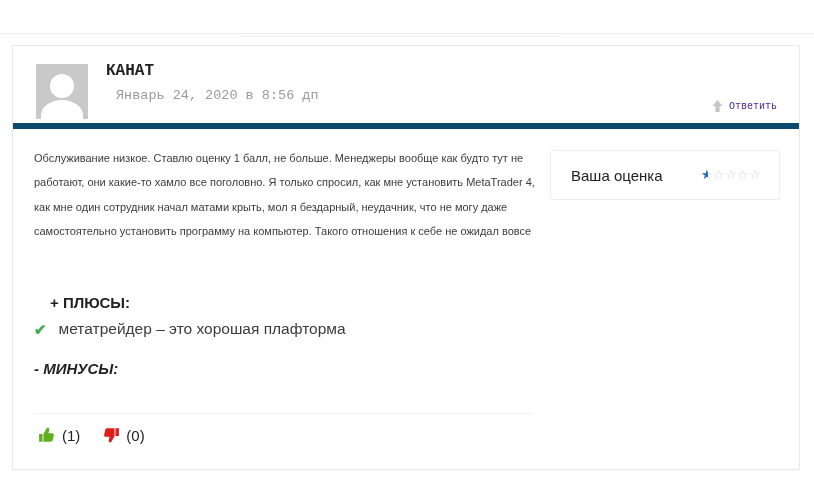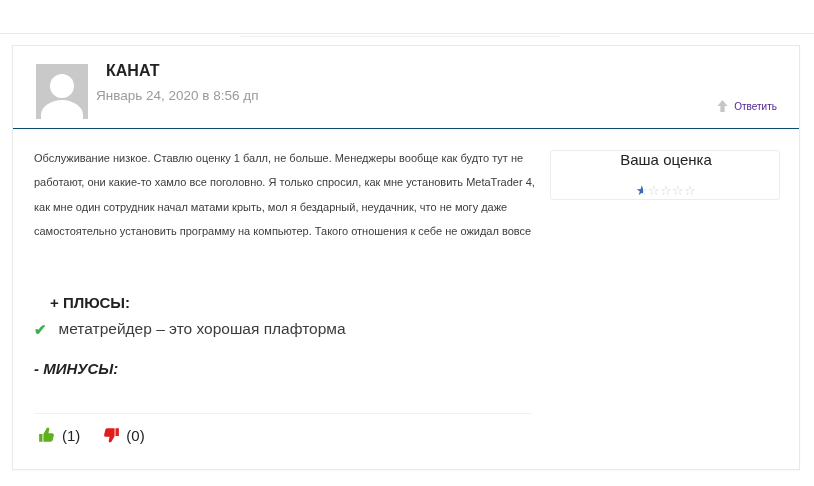--- a/index.html
+++ b/index.html
@@ -12,26 +12,26 @@
     background:#f1f3f5; border:1px solid #e6e9eb; border-right:none;
     border-radius:15px 0 0 15px; display:flex; align-items:center; }
   .urlbar .g-icon { width:17px; height:17px; margin-left:25px; flex:0 0 auto; }
   .urlbar .url-text { margin-left:17px; font-size:15px; color:#27292b; letter-spacing:.2px; white-space:nowrap; }
   .under-bar-line { position:absolute; left:0; top:33px; width:814px; height:1px; background:#e9eaec; }
   .partial-line { position:absolute; left:240px; top:36px; width:320px; height:1px; background:#efefef; }
 
   
   .card { position:absolute; left:12px; top:45px; width:788px; height:425px;
     background:#fff; border:1px solid #e9e9e9; box-shadow:0 1px 2px rgba(0,0,0,.03); }
-  .card-header { position:relative; height:83px; border-bottom:1px solid #0c4a6e; }
+  .card-header { position:relative; height:83px; border-bottom:6px solid #0c4a6e;font-family:Liberation Mono, monospace; }
   .avatar { position:absolute; left:23px; top:18px; width:52px; height:55px; background:#c9c9c9; overflow:hidden; }
   .avatar .head { position:absolute; left:14px; top:10px; width:24px; height:24px; border-radius:50%; background:#fff; }
   .avatar .body { position:absolute; left:5px; top:36px; width:42px; height:30px; border-radius:50% 50% 0 0; background:#fff; }
   .author { position:absolute; left:93px; top:16px; font-size:16px; font-weight:bold; color:#222; }
-  .review-date { position:absolute; left:83px; top:42px; font-size:13.5px; color:#9b9b9b; }
+  .review-date { position:absolute; left:103px; top:42px; font-size:13.5px; color:#9b9b9b; }
   .reply { position:absolute; right:22px; top:18px; font-size:10px; color:#4c1d95; display:flex; align-items:center; cursor:pointer;margin-top:36px; }
   .reply svg { margin-right:5px; }
 
   
   .review-text { position:absolute; left:21px; top:100px; width:508px;
     font-size:11px; line-height:24.4px; color:#3c3c3c; }
   .pros-heading { position:absolute; left:37px; top:248px; font-size:15px; font-weight:bold; color:#222; }
   .pros-item { position:absolute; left:21px; top:274px; width:508px; display:flex; align-items:flex-start;
     font-size:15.5px; color:#3c3c3c; }
   .check { color:#3faf4e; font-weight:bold; font-size:15px; margin-right:12px; line-height:20px; }
@@ -42,21 +42,21 @@
   .votes-divider { position:absolute; left:21px; top:367px; width:497px; height:1px; background:#f0f0f0; }
   .votes { position:absolute; left:25px; top:380px; display:flex; align-items:center; font-size:15px; color:#222; }
   .vote-icon { width:18px; height:18px; }
   .vote-count { margin-left:6px; }
   .vote-group { display:flex; align-items:center; cursor:pointer; }
   .vote-group + .vote-group { margin-left:22px; }
 
   
   .rating-panel { position:absolute; left:550px; top:150px; width:230px; height:50px;
     background:#fff; border:1px solid #ececec; border-radius:3px;
-    display:flex; align-items:center; justify-content:space-between; padding:0 18px 0 20px;flex-direction:column; }
+    display:flex; align-items:center; justify-content:space-between; padding:0 18px 0 20px; }
   .rating-label { font-size:15px; color:#222; }
   .stars { display:flex; font-family:"DejaVu Sans", sans-serif; }
   .star { position:relative; display:inline-block; width:12px; height:16px; font-size:13px; line-height:16px; cursor:pointer; }
   .star::after { content:"☆"; color:#cfd3d8; }
   .star.half::before { content:"★"; color:#2f6cb3; position:absolute; left:0; top:0; width:55%; overflow:hidden; }
 </style>
 </head>
 <body>
 
 <div class="page">

